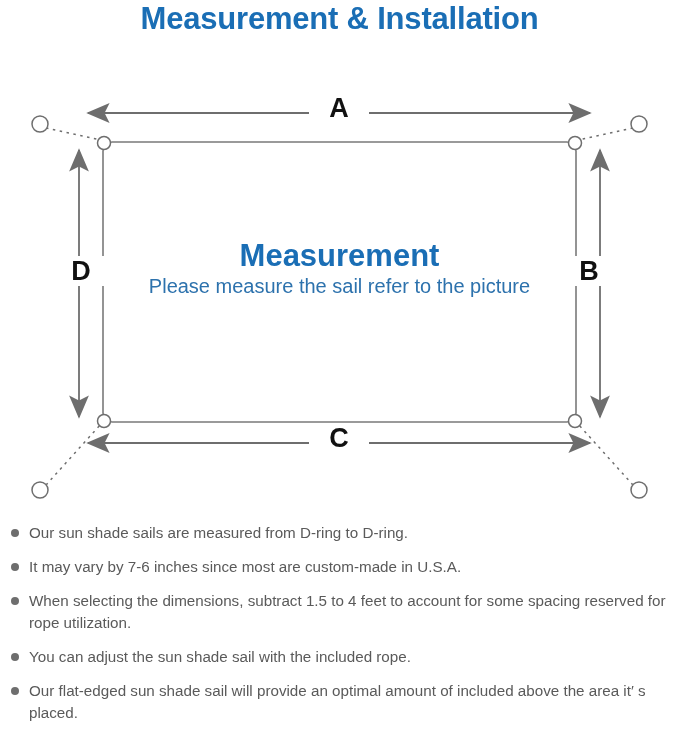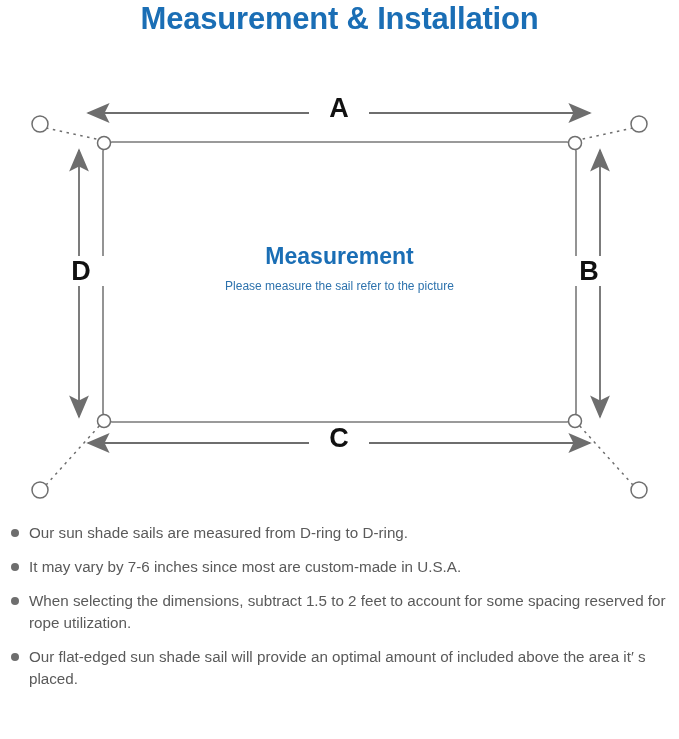--- a/index.html
+++ b/index.html
@@ -46,33 +46,33 @@
   }
   .diagram svg {
     display: block;
   }
   .center-label {
     position: absolute;
     left: 0;
     top: 197px;
     width: 679px;
     text-align: center;
-    font-size: 23px;
+    font-size: 31px;
     font-weight: bold;
     color: #1a6eb5;
     line-height: 28px;
     white-space: nowrap;
   }
   .center-sub {
     position: absolute;
     left: 0;
     top: 231px;
     width: 679px;
     text-align: center;
-    font-size: 12px;
+    font-size: 20px;
     color: #2d72ad;
     line-height: 20px;
     white-space: nowrap;
   }
   .dim-letter {
     position: absolute;
     font-size: 27px;
     font-weight: bold;
     color: #111111;
     line-height: 30px;
@@ -167,21 +167,25 @@
     <div class="note">
       <span class="dot"></span>
       <span class="txt">Our sun shade sails are measured from D-ring to D-ring.</span>
     </div>
     <div class="note">
       <span class="dot"></span>
       <span class="txt">It may vary by 7-6 inches since most are custom-made in U.S.A.</span>
     </div>
     <div class="note">
       <span class="dot"></span>
-      <span class="txt">When selecting the dimensions, subtract 1.5 to 2 feet to account for some spacing reserved for rope utilization.</span>
+      <span class="txt">When selecting the dimensions, subtract 1.5 to 4 feet to account for some spacing reserved for rope utilization.</span>
+    </div>
+    <div class="note">
+      <span class="dot"></span>
+      <span class="txt">You can adjust the sun shade sail with the included rope.</span>
     </div>
     <div class="note">
       <span class="dot"></span>
       <span class="txt">Our flat-edged sun shade sail will provide an optimal amount of included above the area it′ s placed.</span>
     </div>
   </div>
 
 </div>
 
 </body></html>

